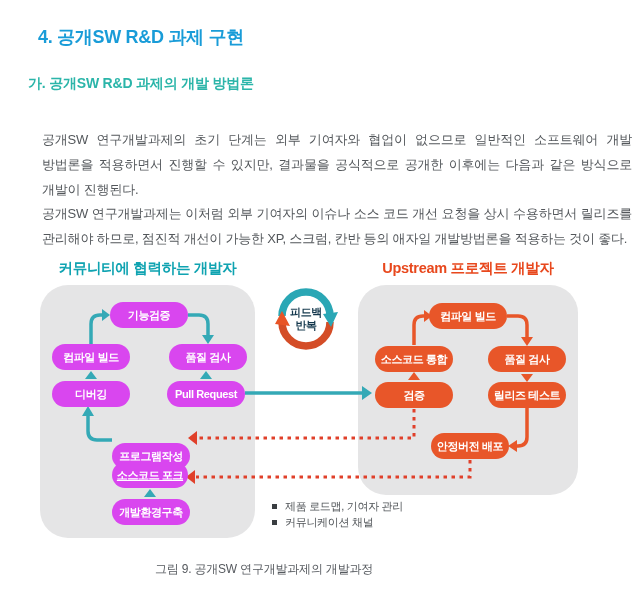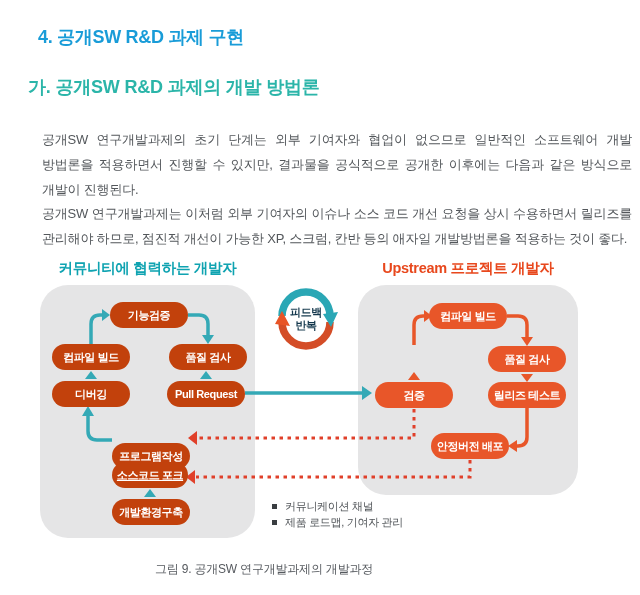--- a/index.html
+++ b/index.html
@@ -6,21 +6,21 @@
   .page {
     position:relative; width:640px; height:595px; background:#ffffff;
     font-family:"Liberation Sans","DejaVu Sans",sans-serif; overflow:hidden;
   }
   h1.title {
     position:absolute; left:37px; top:24px; margin:1px;
     font-size:18px; font-weight:bold; color:#199cd8; letter-spacing:-0.3px;
   }
   h2.subtitle {
     position:absolute; left:28px; top:75px; margin:0;
-    font-size:18px; font-weight:bold; color:#2bb5a9; letter-spacing:-0.2px;
+    font-size:14px; font-weight:bold; color:#2bb5a9; letter-spacing:-0.2px;
   }
   p.body {
     position:absolute; left:26px; width:590px; margin:16px;
     font-size:13px; line-height:25px; color:#53575b; text-align:justify;
     letter-spacing:-0.2px; word-break:keep-all;
   }
   .p1 { top:111px; }
   .p2 { top:185px; }
   .fig-title {
     position:absolute; top:259px; margin:0; text-align:center;
@@ -30,21 +30,21 @@
   .fig-title.rt { left:358px; width:220px; color:#e8481d; }
   .panel { position:absolute; background:#e5e5e6; border-radius:28px; }
   .panel.lt { left:40px; top:285px; width:215px; height:253px; }
   .panel.rt { left:358px; top:285px; width:220px; height:210px; }
   .node {
     position:absolute; height:26px; width:78px; border-radius:13px;
     display:flex; align-items:center; justify-content:center;
     color:#ffffff; font-weight:bold; font-size:11px; letter-spacing:-0.4px;
     white-space:nowrap;
   }
-  .teal { background:#c2410c; }
+  .teal { background:#d946ef; }
   .orange { background:#e85629; }
   .u { text-decoration:underline; }
   svg.arrows { position:absolute; left:0; top:0; width:640px; height:595px; pointer-events:none; }
   .feedback-label {
     position:absolute; left:281px; top:306px; width:50px; text-align:center;
     font-size:11px; font-weight:bold; color:#14384d; line-height:13px; letter-spacing:-0.4px;
   }
   .bullets { position:absolute; left:272px; top:499px; }
   .bullet-row { display:flex; align-items:flex-start; height:16px; }
   .bullet-sq { width:5px; height:5px; background:#3a3e42; margin:5px 8px 0 0; flex:0 0 auto; }
@@ -122,36 +122,37 @@
   <div class="node teal" style="left:110px;top:302px;">기능검증</div>
   <div class="node teal" style="left:52px;top:344px;">컴파일 빌드</div>
   <div class="node teal" style="left:169px;top:344px;">품질 검사</div>
   <div class="node teal" style="left:52px;top:381px;">디버깅</div>
   <div class="node teal" style="left:167px;top:381px;">Pull Request</div>
   <div class="node teal" style="left:112px;top:427px;margin-top:16px;">프로그램작성</div>
   <div class="node teal u" style="left:112px;top:462px;width:76px;">소스코드 포크</div>
   <div class="node teal" style="left:112px;top:499px;">개발환경구축</div>
 
   <div class="node orange" style="left:429px;top:303px;">컴파일 빌드</div>
+  <div class="node orange" style="left:375px;top:346px;">소스코드 통합</div>
   <div class="node orange" style="left:488px;top:346px;">품질 검사</div>
   <div class="node orange" style="left:375px;top:382px;">검증</div>
   <div class="node orange" style="left:488px;top:382px;">릴리즈 테스트</div>
   <div class="node orange" style="left:431px;top:433px;">안정버전 배포</div>
 
   <div class="feedback-label">
     <div>피드백</div>
     <div>반복</div>
   </div>
 
   <div class="bullets">
     <div class="bullet-row">
       <span class="bullet-sq"></span>
-      <span class="bullet-text">커뮤니케이션 채널</span>
+      <span class="bullet-text">제품 로드맵, 기여자 관리</span>
     </div>
     <div class="bullet-row">
       <span class="bullet-sq"></span>
-      <span class="bullet-text">제품 로드맵, 기여자 관리</span>
+      <span class="bullet-text">커뮤니케이션 채널</span>
     </div>
   </div>
 
   <div class="caption">그림 9. 공개SW 연구개발과제의 개발과정</div>
 
 </div>
 
 </body></html>

